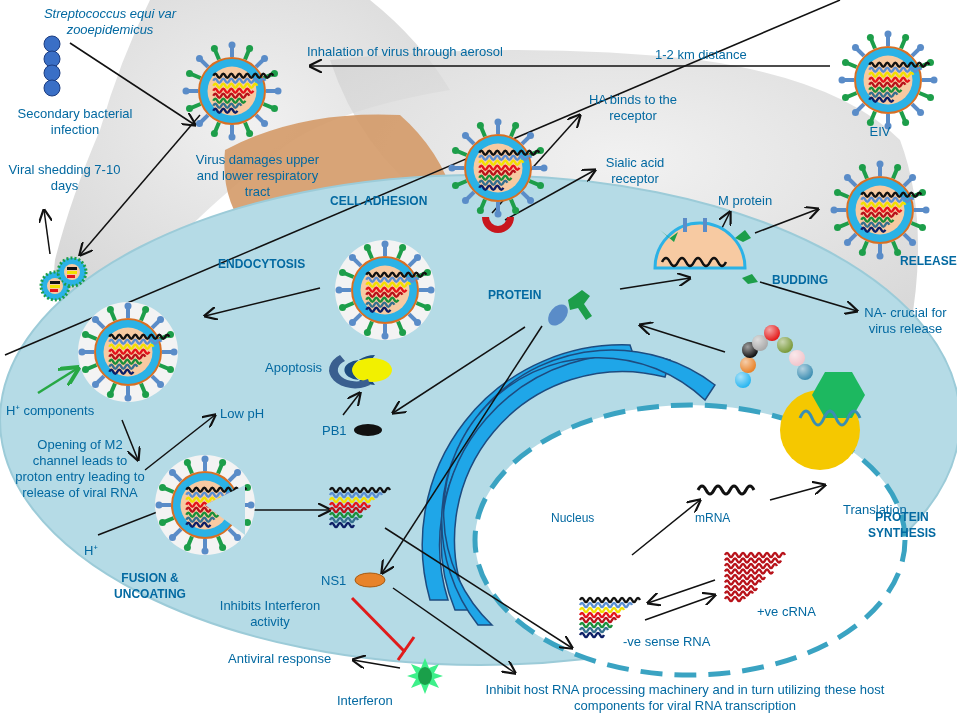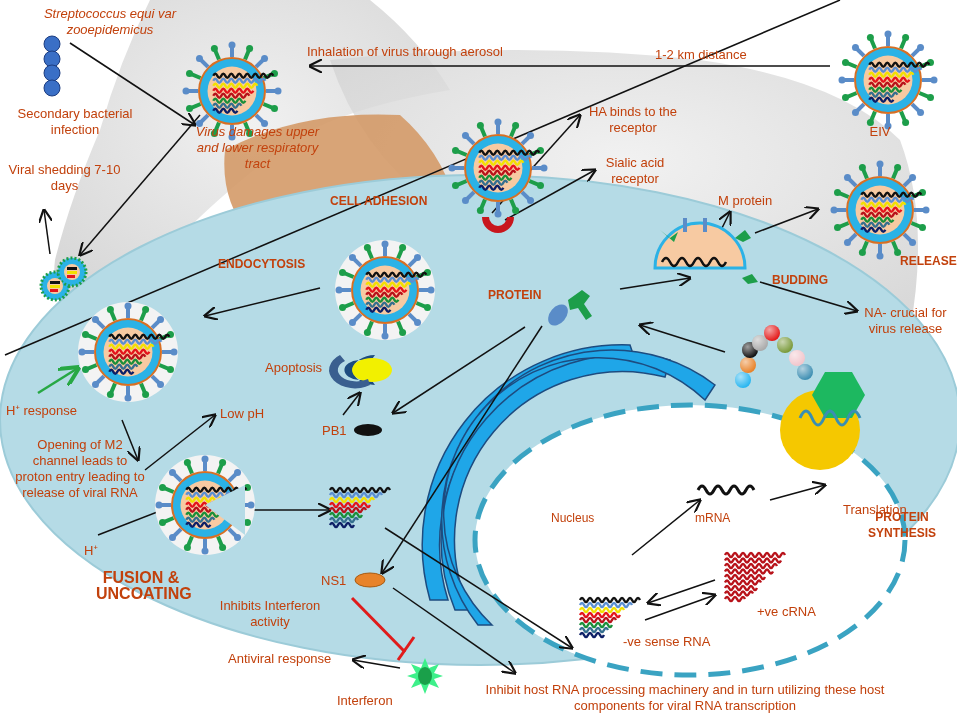--- a/index.html
+++ b/index.html
@@ -1,18 +1,18 @@
 <!DOCTYPE html>
 <html><head>
 <meta charset="utf-8">
 <style>
   html, body { margin:0; padding:0; background:#ffffff; }
   body { width:957px; height:720px; overflow:hidden; position:relative; font-family:"Liberation Sans", sans-serif; }
   #stage { position:absolute; left:0; top:0; width:957px; height:720px; }
-  .lbl { position:absolute; font-family:"Liberation Sans", sans-serif; font-size:13px; color:#c2410c; line-height:16px; white-space:nowrap; }
+  .lbl { position:absolute; font-family:"Liberation Sans", sans-serif; font-size:13px; color:#0369a1; line-height:16px; white-space:nowrap; }
   .lbl.c { text-align:center; }
   .lbl.b { font-weight:bold; }
   .lbl.i { font-style:italic; }
   .lbl.wrap { white-space:normal; }
 </style>
 </head>
 <body>
 
 <svg id="stage" width="957" height="720" viewBox="0 0 957 720" xmlns="http://www.w3.org/2000/svg">
   <defs>
@@ -524,37 +524,37 @@
 
 <div class="lbl i c" style="left:35px;top:6px;width:150px;">
   <div>Streptococcus equi var</div>
   <div>zooepidemicus</div>
 </div>
 <div class="lbl c wrap" style="left:10px;top:106px;width:130px;">Secondary bacterial infection</div>
 <div class="lbl c wrap" style="left:2px;top:162px;width:125px;">Viral shedding 7-10 days</div>
 <div class="lbl" style="left:307px;top:44px;">Inhalation of virus through aerosol</div>
 <div class="lbl" style="left:655px;top:47px;">1-2 km distance</div>
 <div class="lbl c" style="left:860px;top:124px;width:40px;">EIV</div>
-<div class="lbl c wrap" style="left:185px;top:124px;width:145px;font-style:italic;">Virus damages upper and lower respiratory tract</div>
-<div class="lbl c wrap" style="left:578px;top:104px;width:110px;">HA binds to the receptor</div>
+<div class="lbl c wrap" style="left:185px;top:152px;width:145px;">Virus damages upper and lower respiratory tract</div>
+<div class="lbl c wrap" style="left:578px;top:92px;width:110px;">HA binds to the receptor</div>
 <div class="lbl c wrap" style="left:595px;top:155px;width:80px;">Sialic acid receptor</div>
 <div class="lbl b" style="left:330px;top:193px;font-size:12px;">CELL ADHESION</div>
 <div class="lbl" style="left:718px;top:193px;">M protein</div>
 <div class="lbl b" style="left:858px;top:253px;font-size:12px;margin-left:42px;">RELEASE</div>
 <div class="lbl b" style="left:772px;top:272px;font-size:12px;">BUDDING</div>
 <div class="lbl c wrap" style="left:858px;top:305px;width:95px;">NA- crucial for virus release</div>
 <div class="lbl b" style="left:218px;top:256px;font-size:12px;">ENDOCYTOSIS</div>
 <div class="lbl b" style="left:488px;top:287px;font-size:12px;">PROTEIN</div>
 <div class="lbl" style="left:265px;top:360px;">Apoptosis</div>
 <div class="lbl" style="left:322px;top:423px;">PB1</div>
-<div class="lbl" style="left:6px;top:403px;">H⁺ response</div>
+<div class="lbl" style="left:6px;top:403px;">H⁺ components</div>
 <div class="lbl" style="left:220px;top:406px;">Low pH</div>
 <div class="lbl c wrap" style="left:15px;top:437px;width:130px;">Opening of M2 channel leads to proton entry leading to release of viral RNA</div>
 <div class="lbl" style="left:84px;top:543px;">H⁺</div>
-<div class="lbl b c wrap" style="left:96px;top:570px;width:90px;font-size:16px;">FUSION &amp; UNCOATING</div>
+<div class="lbl b c wrap" style="left:105px;top:570px;width:90px;font-size:12px;">FUSION &amp; UNCOATING</div>
 <div class="lbl" style="left:321px;top:573px;">NS1</div>
 <div class="lbl c wrap" style="left:210px;top:598px;width:120px;">Inhibits Interferon activity</div>
 <div class="lbl" style="left:228px;top:651px;">Antiviral response</div>
 <div class="lbl" style="left:337px;top:693px;">Interferon</div>
 <div class="lbl" style="left:551px;top:510px;font-size:12px;">Nucleus</div>
 <div class="lbl" style="left:695px;top:510px;font-size:12px;">mRNA</div>
 <div class="lbl" style="left:843px;top:466px;margin-top:36px;">Translation</div>
 <div class="lbl b c wrap" style="left:830px;top:509px;width:80px;font-size:12px;margin-left:32px;">PROTEIN SYNTHESIS</div>
 <div class="lbl" style="left:623px;top:634px;">-ve sense RNA</div>
 <div class="lbl" style="left:757px;top:604px;">+ve cRNA</div>

